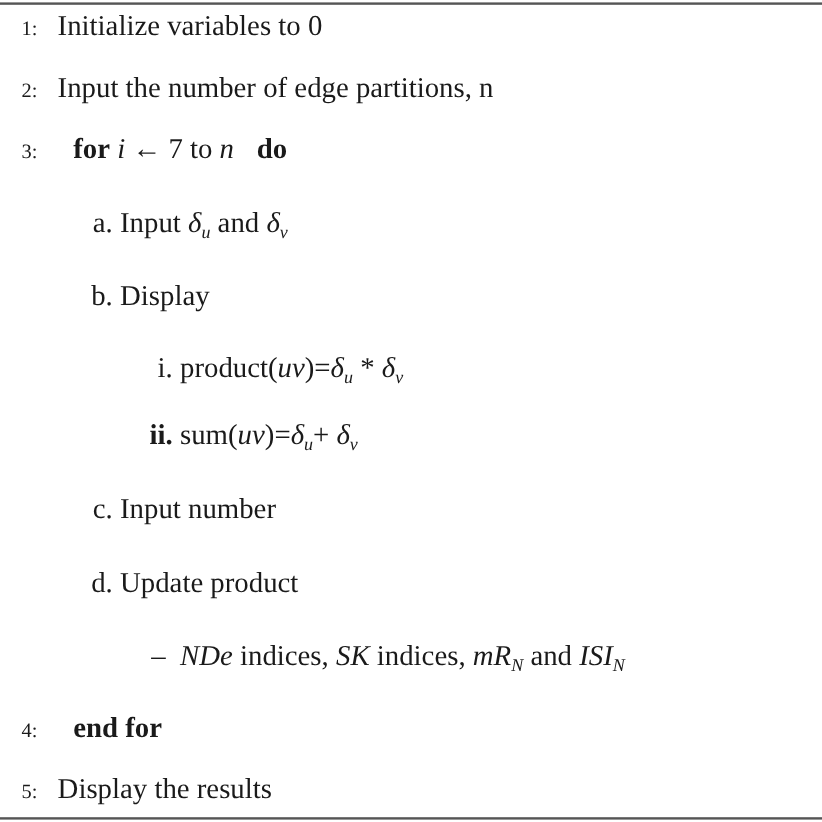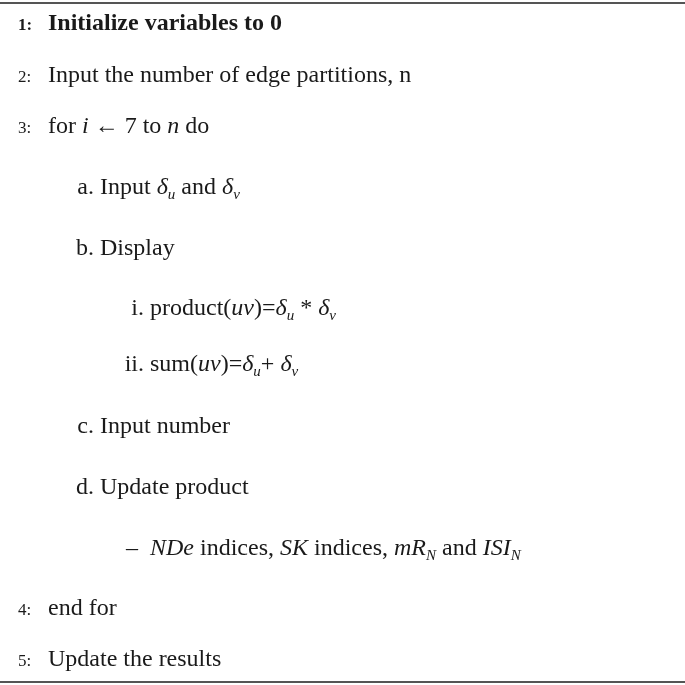--- a/index.html
+++ b/index.html
@@ -11,31 +11,31 @@
     .rule { position: absolute; left: 0; width: 685px; height: 2px; background: #555; }
     .rule.top { top: 2px; }
     .rule.bottom { top: 681px; }
     .line {
       position: absolute; white-space: nowrap;
       font-family: "Liberation Serif", "DejaVu Serif", serif;
       font-size: 24px; line-height: 28px;
     }
     .num { font-size: 17px; display: inline-block; width: 30px; text-align: left; }
     .lbl { display: inline-block; text-align: right; }
-    .kw { font-weight: normal; }
+    .kw { font-weight: bold; margin-left: 13px; }
     .m { font-style: italic; }
     sub { font-size: 15px; vertical-align: -5px; line-height: 0; }
     sub.up { font-style: italic; }
   </style>
 </head>
 <body>
 
 <div class="rule top"></div>
 
-<div class="line" style="left:18px; top:8px;font-weight:bold;">
+<div class="line" style="left:18px; top:8px;">
   <span class="num">1:</span><span>Initialize variables to 0</span>
 </div>
 
 <div class="line" style="left:18px; top:60px;">
   <span class="num">2:</span><span>Input the number of edge partitions, n</span>
 </div>
 
 <div class="line" style="left:18px; top:111px;">
   <span class="num">3:</span><span class="kw">for</span> <span class="m">i</span><span> ← 7 to </span><span class="m">n</span> <span class="kw">do</span>
 </div>
@@ -46,36 +46,36 @@
 
 <div class="line" style="left:72px; top:233px;">
   <span class="lbl" style="width:22px;">b.</span> <span>Display</span>
 </div>
 
 <div class="line" style="left:120px; top:293px;">
   <span class="lbl" style="width:24px;">i.</span> <span>product(</span><span class="m">uv</span><span>)=</span><span class="m">δ</span><sub class="up">u</sub><span> * </span><span class="m">δ</span><sub class="up">v</sub>
 </div>
 
 <div class="line" style="left:120px; top:349px;">
-  <span class="lbl" style="width:24px;">ii.</span> <span>sum(</span><span class="m">uv</span><span>)=</span><span class="m">δ</span><sub class="up">u</sub><span>+ </span><span class="m">δ</span><sub class="up">v</sub>
+  <span class="lbl" style="width:24px;font-weight:bold;">ii.</span> <span>sum(</span><span class="m">uv</span><span>)=</span><span class="m">δ</span><sub class="up">u</sub><span>+ </span><span class="m">δ</span><sub class="up">v</sub>
 </div>
 
 <div class="line" style="left:72px; top:411px;">
   <span class="lbl" style="width:22px;">c.</span> <span>Input number</span>
 </div>
 
 <div class="line" style="left:72px; top:472px;">
   <span class="lbl" style="width:22px;">d.</span> <span>Update product</span>
 </div>
 
 <div class="line" style="left:126px; top:533px;font-family:Liberation Serif, serif;">
   <span>–</span>&nbsp; <span class="m">NDe</span><span> indices, </span><span class="m">SK</span><span> indices, </span><span class="m">mR</span><sub class="up">N</sub><span> and </span><span class="m">ISI</span><sub class="up">N</sub>
 </div>
 
 <div class="line" style="left:18px; top:593px;">
   <span class="num">4:</span><span class="kw">end for</span>
 </div>
 
 <div class="line" style="left:18px; top:644px;">
-  <span class="num">5:</span><span>Update the results</span>
+  <span class="num">5:</span><span>Display the results</span>
 </div>
 
 <div class="rule bottom"></div>
 
 </body></html>

